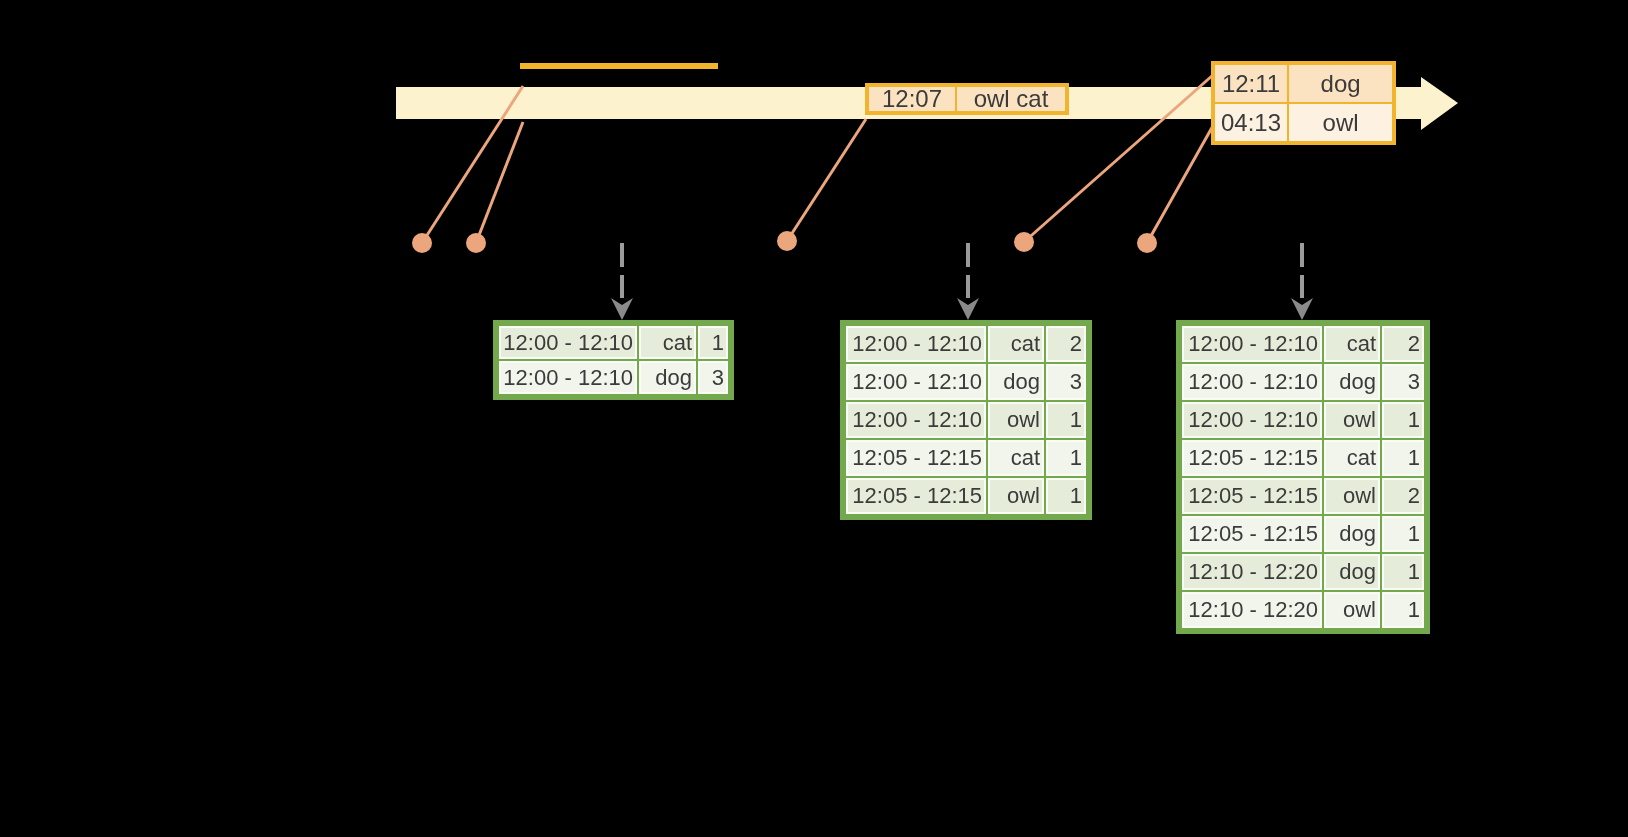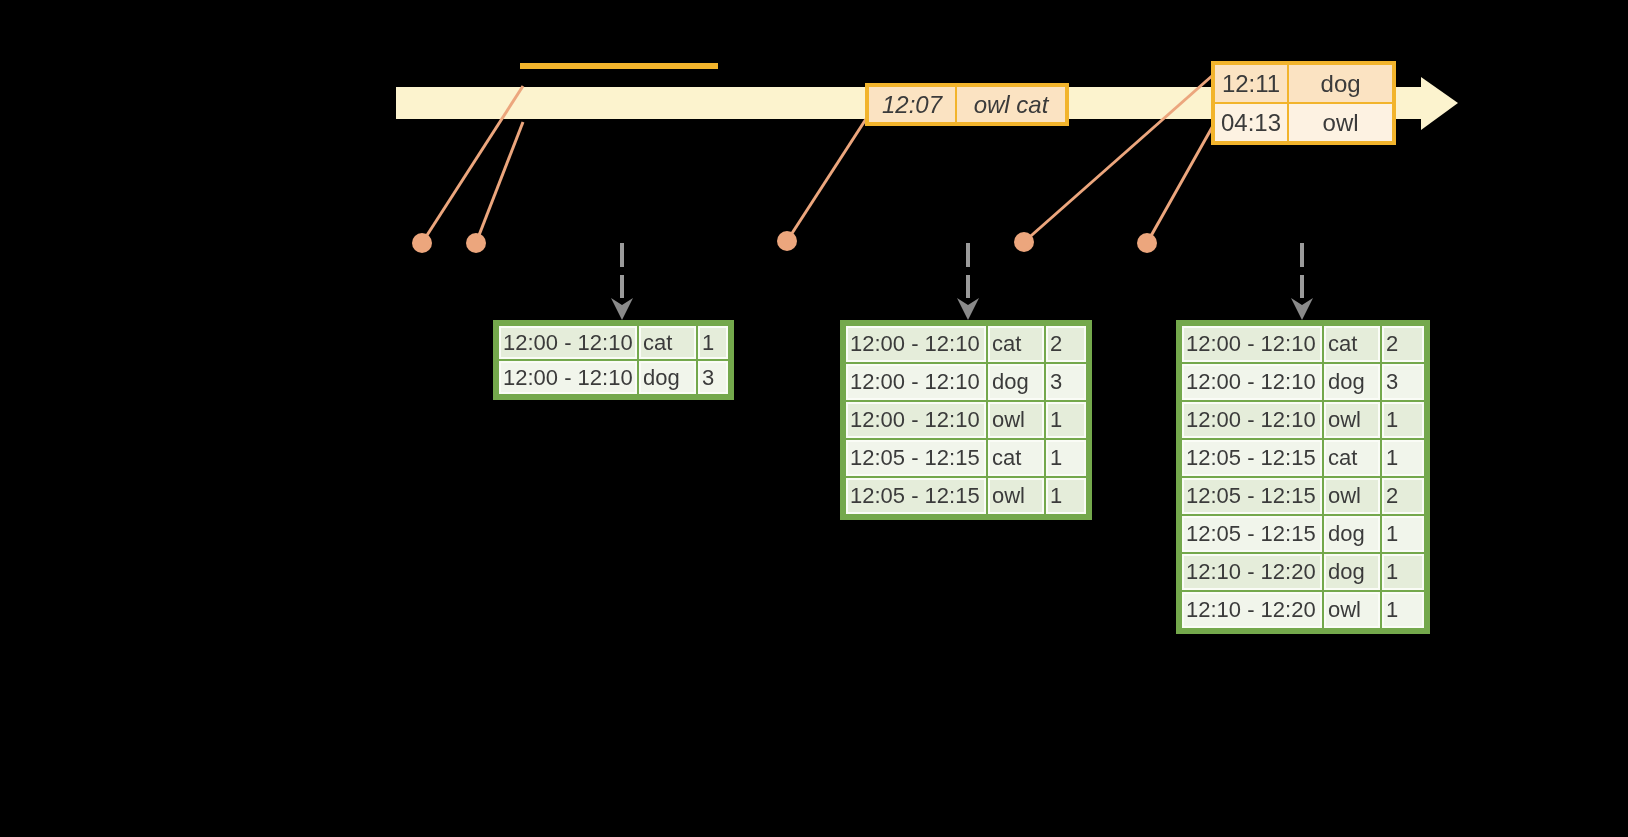--- a/index.html
+++ b/index.html
@@ -35,27 +35,27 @@
 
   
   .etable table{background:var(--event-border);border:2px solid var(--event-border);}
   .etable td{
     text-align:center;vertical-align:middle;
     color:var(--text-dark);font-size:24px;line-height:1;
     padding:0 6px;white-space:nowrap;
   }
   .etable tr:nth-child(odd) td{background:var(--event-row-dark);}
   .etable tr:nth-child(even) td{background:var(--event-row-light);}
-  .et1 td{height:34px;} .et2 td{height:35px;font-style:italic;} .et3 td{height:37px;}
+  .et1 td{height:34px;} .et2 td{height:24px;} .et3 td{height:37px;}
 
   
   .gtable table{background:var(--result-border);border:4px solid var(--result-border);}
   .gtable td{
     border:2px solid var(--cell-divider);
-    text-align:left;vertical-align:middle;
+    text-align:right;vertical-align:middle;
     color:var(--text-dark);font-size:22px;line-height:1;
     padding:0 2px;white-space:nowrap;
   }
   .gtable tr:nth-child(odd) td{background:var(--result-row-dark);}
   .gtable tr:nth-child(even) td{background:var(--result-row-light);}
   .g1 td{height:29px;} .g2 td{height:32px;} .g3 td{height:32px;}
 </style>
 </head>
 <body>
 

